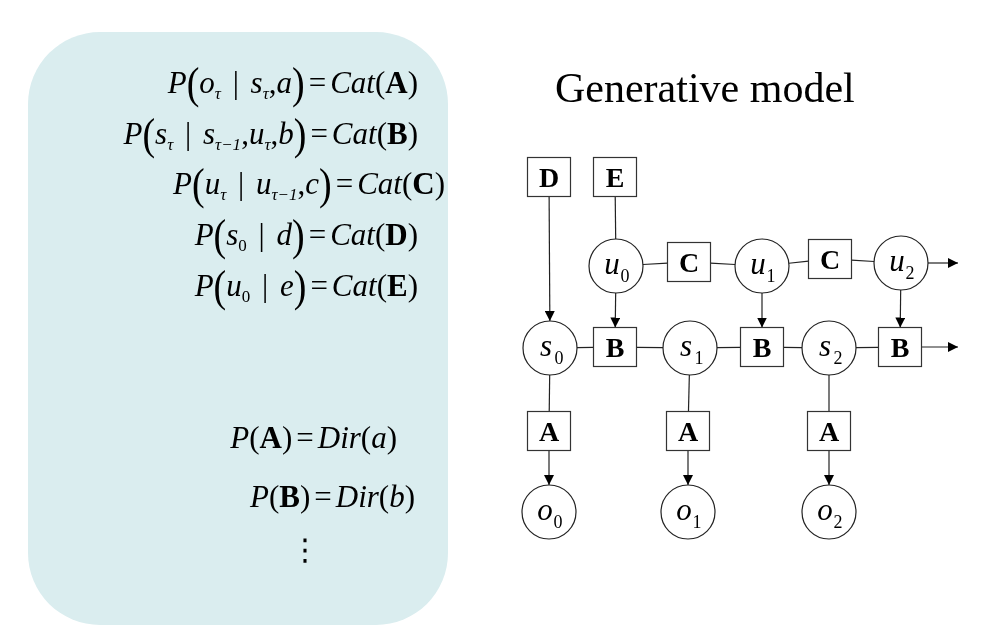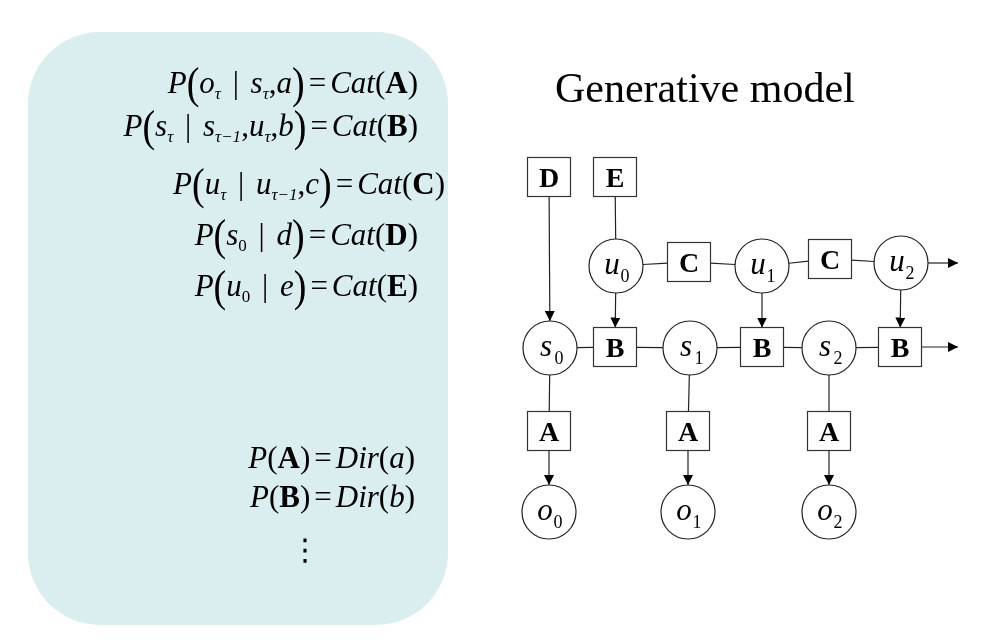--- a/index.html
+++ b/index.html
@@ -21,25 +21,25 @@
            font-family: "Liberation Serif", serif; white-space: nowrap; }
   svg.diagram { position: absolute; left: 0; top: 0; }
   svg text { font-family: "Liberation Serif", serif; }
 </style>
 </head>
 <body>
 
 <div class="panel"></div>
 <div id="eqs">
     <div class="eq" style="top: 67px; right: 579px;"><i>P</i><span class="bp">(</span><span><i>o</i><sub><i>τ</i></sub></span><span class="op"> | </span><span><i>s</i><sub><i>τ</i></sub></span><span>,</span><span><i>a</i></span><span class="bp">)</span><span class="op">=</span><i>Cat</i><span>(</span><b>A</b><span>)</span></div>
-    <div class="eq" style="top: 110px; right: 579px;"><i>P</i><span class="bp">(</span><span><i>s</i><sub><i>τ</i></sub></span><span class="op"> | </span><span><i>s</i><sub><i>τ−1</i></sub></span><span>,</span><span><i>u</i><sub><i>τ</i></sub></span><span>,</span><span><i>b</i></span><span class="bp">)</span><span class="op">=</span><i>Cat</i><span>(</span><b>B</b><span>)</span></div>
+    <div class="eq" style="top: 118px; right: 579px;"><i>P</i><span class="bp">(</span><span><i>s</i><sub><i>τ</i></sub></span><span class="op"> | </span><span><i>s</i><sub><i>τ−1</i></sub></span><span>,</span><span><i>u</i><sub><i>τ</i></sub></span><span>,</span><span><i>b</i></span><span class="bp">)</span><span class="op">=</span><i>Cat</i><span>(</span><b>B</b><span>)</span></div>
     <div class="eq" style="top: 168px; right: 552px;"><i>P</i><span class="bp">(</span><span><i>u</i><sub><i>τ</i></sub></span><span class="op"> | </span><span><i>u</i><sub><i>τ−1</i></sub></span><span>,</span><span><i>c</i></span><span class="bp">)</span><span class="op">=</span><i>Cat</i><span>(</span><b>C</b><span>)</span></div>
     <div class="eq" style="top: 219px; right: 579px; margin-left: 29px;"><i>P</i><span class="bp">(</span><span><i>s</i><sub>0</sub></span><span class="op"> | </span><span><i>d</i></span><span class="bp">)</span><span class="op">=</span><i>Cat</i><span>(</span><b>D</b><span>)</span></div>
     <div class="eq" style="top: 270px; right: 579px;"><i>P</i><span class="bp">(</span><span><i>u</i><sub>0</sub></span><span class="op"> | </span><span><i>e</i></span><span class="bp">)</span><span class="op">=</span><i>Cat</i><span>(</span><b>E</b><span>)</span></div>
-    <div class="eq" style="top: 422px; right: 582px; margin-top: 20px;"><i>P</i><span>(</span><b>A</b><span>)</span><span class="op">=</span><i>Dir</i><span>(</span><i>a</i><span>)</span></div>
+    <div class="eq" style="top: 422px; right: 600px;"><i>P</i><span>(</span><b>A</b><span>)</span><span class="op">=</span><i>Dir</i><span>(</span><i>a</i><span>)</span></div>
     <div class="eq" style="top: 481px; right: 582px;"><i>P</i><span>(</span><b>B</b><span>)</span><span class="op">=</span><i>Dir</i><span>(</span><i>b</i><span>)</span></div>
   </div>
 <div class="vdots">⋮</div>
 
 <div class="title">Generative model</div>
 
 <svg class="diagram" width="997" height="643" id="graph">
   <defs>
     <marker id="arr" viewBox="0 0 10 10" refX="10" refY="5" markerWidth="10" markerHeight="10" markerUnits="userSpaceOnUse" orient="auto">
       <path d="M0,0 L10,5 L0,10 z" fill="#000"></path>

